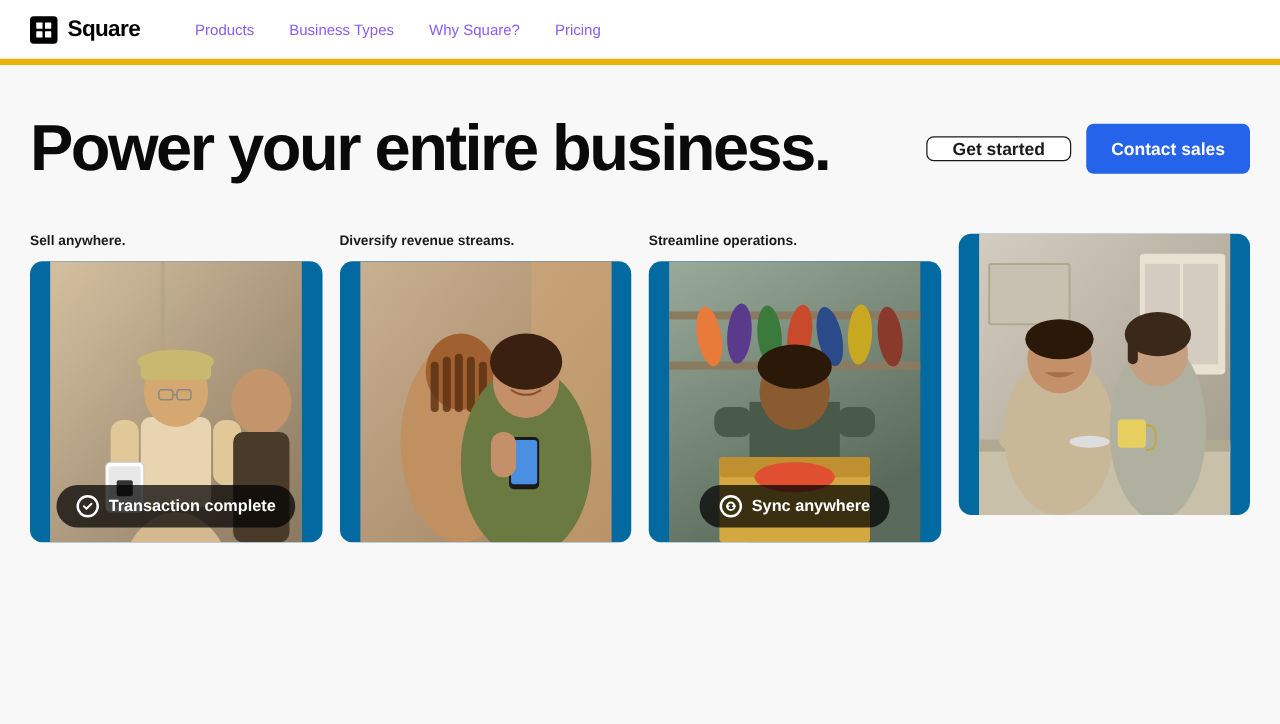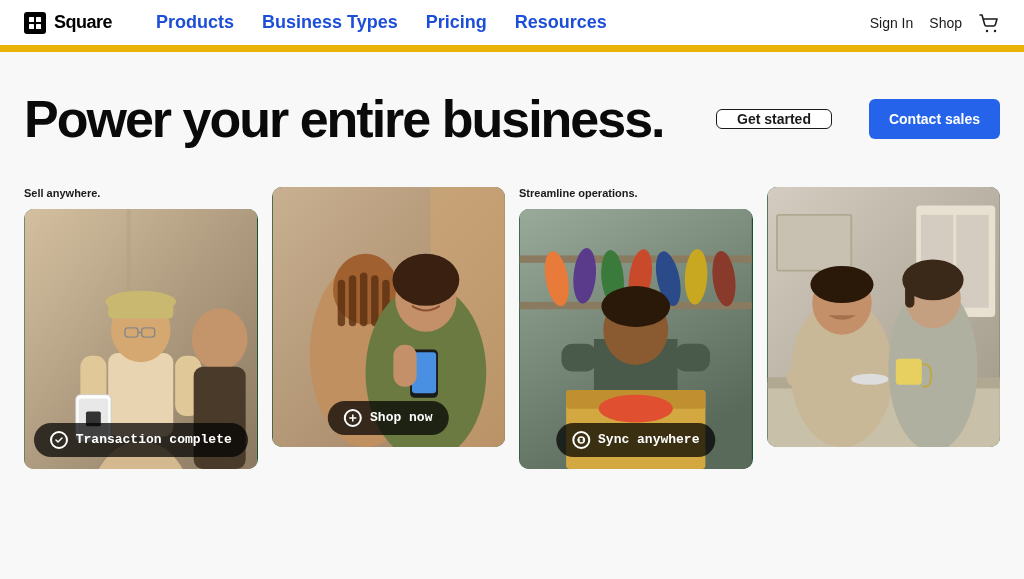--- a/index.html
+++ b/index.html
@@ -1,32 +1,32 @@
 <!DOCTYPE html>
 <html><head>
   <meta charset="utf-8">
   <style>
     * { margin: 0; padding: 0; box-sizing: border-box; }
     body { font-family: -apple-system, BlinkMacSystemFont, 'Segoe UI', sans-serif; background: #f8f8f8; width: 1024px; overflow-x: hidden; }
 
     
     .navbar {
       display: flex; align-items: center; padding: 0 24px; height: 52px;
-      background: #fff; border-bottom: 7px solid #eab308; position: relative; z-index: 10;
+      background: #fff; border-bottom: 5px solid #eab308; position: relative; z-index: 10;
     }
     .nav-logo { display: flex; align-items: center; gap: 8px; margin-right: 32px; }
     .nav-logo-box {
       width: 22px; height: 22px; background: #000; border-radius: 3px;
       display: flex; align-items: center; justify-content: center;
     }
     .nav-logo-box svg { width: 14px; height: 14px; }
     .nav-logo-text { font-size: 18px; font-weight: 700; color: #000; letter-spacing: -0.5px; }
     .nav-links { display: flex; align-items: center; gap: 4px; flex: 1; }
     .nav-link {
-      padding: 6px 12px; font-size: 18px; font-weight: 700; color: #1d4ed8;
+      padding: 6px 12px; font-size: 12px; font-weight: 400; color: #8b5cf6;
       cursor: pointer; border-radius: 4px; white-space: nowrap;
     }
     .nav-right { display: flex; align-items: center; gap: 16px; }
     .nav-signin { font-size: 14px; font-weight: 500; color: #1a1a1a; cursor: pointer; }
     .nav-shop { font-size: 14px; font-weight: 500; color: #1a1a1a; cursor: pointer; }
     .cart-icon { cursor: pointer; display: flex; align-items: center; }
 
     
     .hero {
       background: #f8f8f8; padding: 40px 24px 30px 24px;
@@ -38,34 +38,34 @@
     }
     .hero-buttons { display: flex; gap: 12px; align-items: center; flex-shrink: 0; }
     .btn-outline {
       padding: 1px 20px; border: 1.5px solid #1a1a1a; background: #fff;
       border-radius: 6px; font-size: 14px; font-weight: 600; color: #1a1a1a;
       cursor: pointer; white-space: nowrap;
     }
     .btn-primary {
       padding: 12px 20px; border: none; background: #2563EB;
       border-radius: 6px; font-size: 14px; font-weight: 600; color: #fff;
-      cursor: pointer; white-space: nowrap; margin-left: 25px;
+      cursor: pointer; white-space: nowrap;
     }
 
     
     .cards-section { padding: 10px 24px 0 24px; background: #f8f8f8; }
     .cards-grid { display: grid; grid-template-columns: repeat(4, 1fr); gap: 14px; }
 
     .card { display: flex; flex-direction: column; }
     .card-label {
       font-size: 11px; font-weight: 600; color: #1a1a1a; margin-bottom: 10px;
     }
     .card-image-wrap {
       position: relative; border-radius: 10px; overflow: hidden;
-      height: 260px; background: #14532d; font-family: Liberation Mono, monospace;
+      height: 225px; background: #0369a1;
     }
 
     
     .card-badge {
       position: absolute; bottom: 12px; left: 50%; transform: translateX(-50%);
       background: rgba(0,0,0,0.72); color: #fff; border-radius: 24px;
       padding: 8px 16px; display: flex; align-items: center; gap: 8px;
       font-size: 13px; font-weight: 600; white-space: nowrap;
     }
     .badge-icon {
@@ -87,33 +87,22 @@
         <rect x="8" y="1" width="5" height="5" rx="0.5" fill="white"></rect>
         <rect x="1" y="8" width="5" height="5" rx="0.5" fill="white"></rect>
         <rect x="8" y="8" width="5" height="5" rx="0.5" fill="white"></rect>
       </svg>
     </div>
     <span class="nav-logo-text">Square</span>
   </div>
   <div class="nav-links">
     <span class="nav-link">Products</span>
     <span class="nav-link">Business Types</span>
+    <span class="nav-link">Why Square?</span>
     <span class="nav-link">Pricing</span>
-    <span class="nav-link">Resources</span>
-  </div>
-  <div class="nav-right">
-    <span class="nav-signin">Sign In</span>
-    <span class="nav-shop">Shop</span>
-    <span class="cart-icon">
-      <svg width="22" height="22" viewBox="0 0 22 22" fill="none" xmlns="http://www.w3.org/2000/svg">
-        <path d="M2 3h2l2.6 9.4a2 2 0 001.9 1.6h7a2 2 0 001.9-1.4L19 7H6" stroke="#1a1a1a" stroke-width="1.6" stroke-linecap="round" stroke-linejoin="round"></path>
-        <circle cx="9" cy="19" r="1.2" fill="#1a1a1a"></circle>
-        <circle cx="17" cy="19" r="1.2" fill="#1a1a1a"></circle>
-      </svg>
-    </span>
   </div>
 </nav>
 
 <section class="hero">
   <h1 class="hero-title">Power your entire business.</h1>
   <div class="hero-buttons">
     <button class="btn-outline">Get started</button>
     <button class="btn-primary">Contact sales</button>
   </div>
 </section>
@@ -166,20 +155,21 @@
             <svg width="10" height="10" viewBox="0 0 10 10" fill="none">
               <polyline points="2,5 4,7 8,3" stroke="white" stroke-width="1.5" stroke-linecap="round" stroke-linejoin="round"></polyline>
             </svg>
           </div>
           <span>Transaction complete</span>
         </div>
       </div>
     </div>
 
     <div class="card">
+      <span class="card-label">Diversify revenue streams.</span>
       <div class="card-image-wrap">
         <svg class="card-svg" viewBox="0 0 250 280" xmlns="http://www.w3.org/2000/svg">
           <defs>
             <linearGradient id="grad2" x1="0" y1="0" x2="1" y2="1">
               <stop offset="0%" stop-color="#c8b090"></stop>
               <stop offset="100%" stop-color="#a08060"></stop>
             </linearGradient>
           </defs>
           <rect width="250" height="280" fill="url(#grad2)"></rect>
 
@@ -199,29 +189,20 @@
 
           <ellipse cx="165" cy="100" rx="36" ry="28" fill="#3a2010"></ellipse>
 
           <path d="M150 128 Q165 138 180 128" stroke="#8a5030" stroke-width="2" fill="none"></path>
 
           <rect x="148" y="175" width="30" height="52" rx="5" fill="#1a1a1a"></rect>
           <rect x="150" y="178" width="26" height="44" rx="3" fill="#4a90e2"></rect>
 
           <rect x="130" y="170" width="25" height="45" rx="12" fill="#c4906a"></rect>
         </svg>
-        <div class="card-badge">
-          <div class="badge-icon">
-            <svg width="10" height="10" viewBox="0 0 10 10" fill="none">
-              <line x1="5" y1="2" x2="5" y2="8" stroke="white" stroke-width="1.5" stroke-linecap="round"></line>
-              <line x1="2" y1="5" x2="8" y2="5" stroke="white" stroke-width="1.5" stroke-linecap="round"></line>
-            </svg>
-          </div>
-          <span>Shop now</span>
-        </div>
       </div>
     </div>
 
     <div class="card">
       <span class="card-label">Streamline operations.</span>
       <div class="card-image-wrap">
         <svg class="card-svg" viewBox="0 0 250 280" xmlns="http://www.w3.org/2000/svg">
           <defs>
             <linearGradient id="grad3" x1="0" y1="0" x2="0.5" y2="1">
               <stop offset="0%" stop-color="#9aaa9a"></stop>

